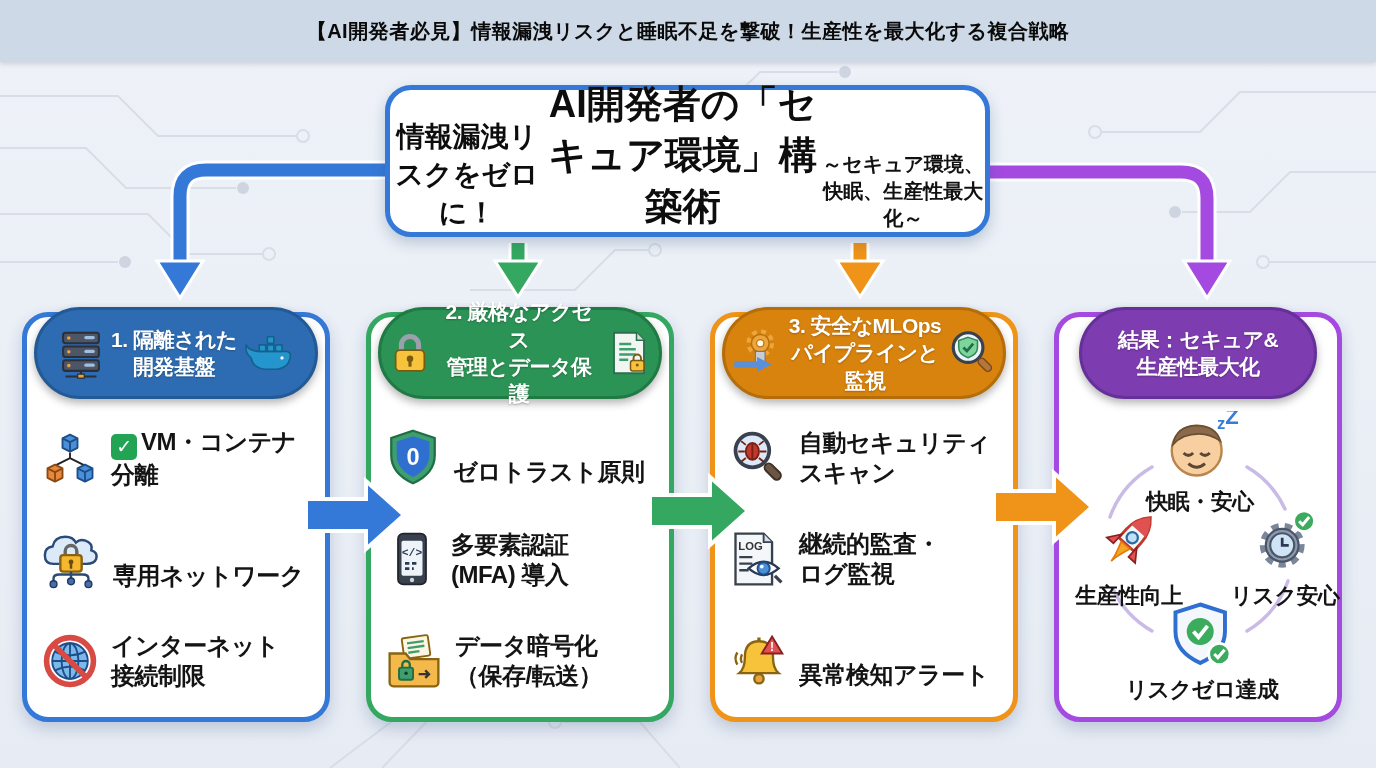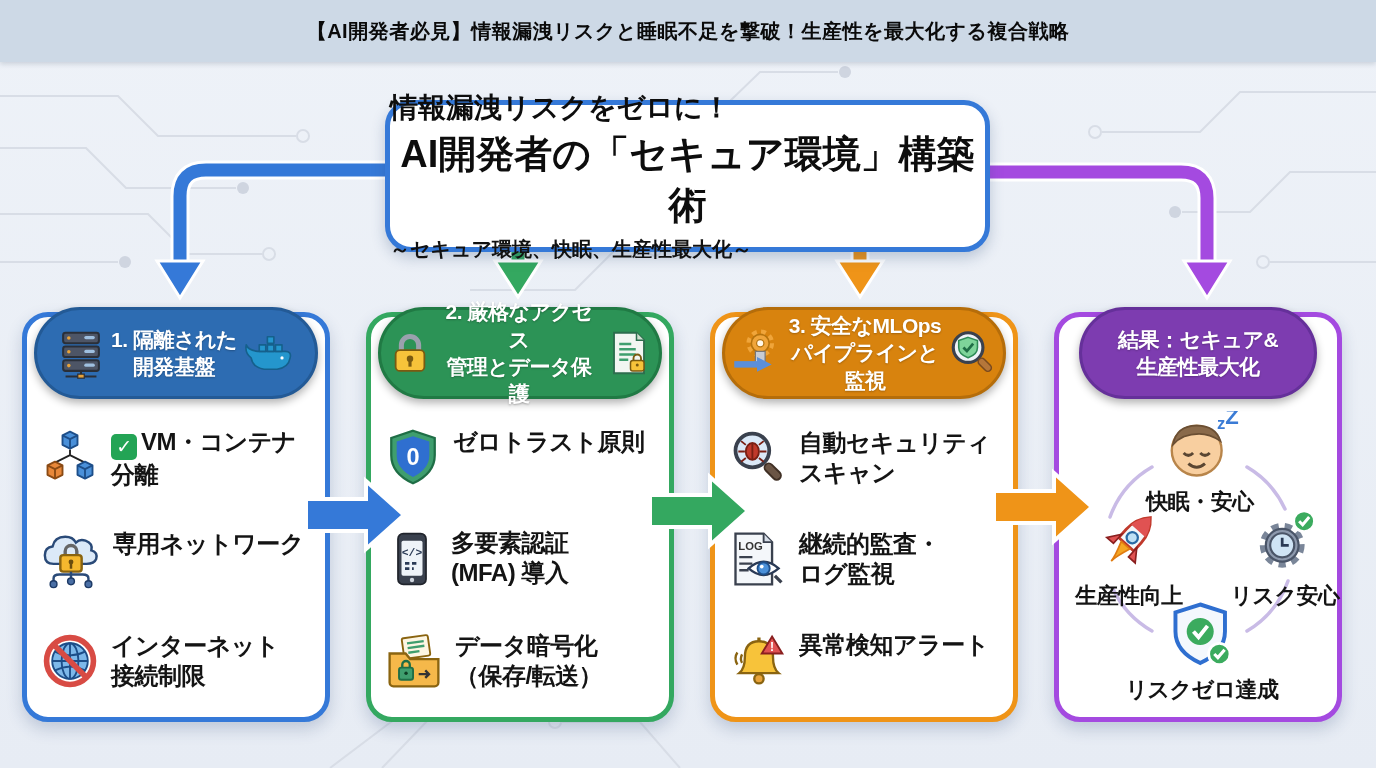--- a/index.html
+++ b/index.html
@@ -13,23 +13,23 @@
 
   .title-bar {
     position:absolute; top:0; left:0; width:1376px; height:62px;
     background:var(--titlebar-bg,#cdd9e6);
     display:flex; align-items:center; justify-content:center;
     font-size:20px; font-weight:bold; color:#0a0a0a; letter-spacing:0.5px;
     box-shadow:0 2px 5px rgba(40,60,90,.18); z-index:5;
   }
 
   .top-box {
-    position:absolute; left:385px; top:100px; width:605px; height:152px;
+    position:absolute; left:385px; top:85px; width:605px; height:152px;
     background:#fff; border:5px solid var(--blue,#3579d8); border-radius:26px;
-    display:flex; flex-direction:column; align-items:flex-start; justify-content:center;
+    display:flex; flex-direction:row; align-items:flex-end; justify-content:center;
     z-index:4; box-shadow:0 6px 14px rgba(40,70,120,.25); text-align:center;
   }
   .top-line1 { font-size:28px; font-weight:bold; color:#0d0d0d; }
   .top-line2 { font-size:38px; font-weight:bold; color:#0d0d0d; margin-top:2px; }
   .top-line3 { font-size:20px; font-weight:bold; color:#111; margin-top:5px; }
 
   .flow-arrows { position:absolute; inset:0; z-index:3; pointer-events:none; }
 
   .column {
     position:absolute; top:312px; height:410px; background:#fff;
@@ -50,21 +50,21 @@
   .col2 .header-pill { background:var(--pill-green,#2c9356);  border:3px solid var(--pill-green-border,#207a44); }
   .col3 .header-pill { background:var(--pill-orange,#d8830e); border:3px solid var(--pill-orange-border,#b56d0a); }
   .col4 .header-pill { background:var(--pill-purple,#7d3cb0); border:3px solid var(--pill-purple-border,#65309a); left:20px; right:20px; }
   .header-text { font-size:21px; line-height:1.3; text-align:center; white-space:pre-line; letter-spacing:-0.5px; text-shadow:0 1px 2px rgba(0,0,0,.25); }
   .header-icon { flex:0 0 auto; }
 
   .col-body {
     position:absolute; left:13px; right:6px; top:90px; bottom:6px;
     display:flex; flex-direction:column; justify-content:space-around;
   }
-  .item { display:flex; align-items:flex-start; gap:11px; }
+  .item { display:flex; align-items:flex-end; gap:11px; }
   .item-icon { flex:0 0 auto; }
   .item-text { font-size:24px; font-weight:bold; color:#141414; white-space:pre-line; line-height:1.25; letter-spacing:-0.5px; }
   .check-badge {
     display:inline-block; width:26px; height:26px; background:#23a455; color:#fff;
     border-radius:5px; font-size:19px; line-height:26px; text-align:center;
     margin-right:4px; vertical-align:-3px; font-weight:bold;
   }
 
   .cycle { position:absolute; left:0; right:0; top:92px; bottom:0; }
   .cycle-arcs { position:absolute; inset:0; }

